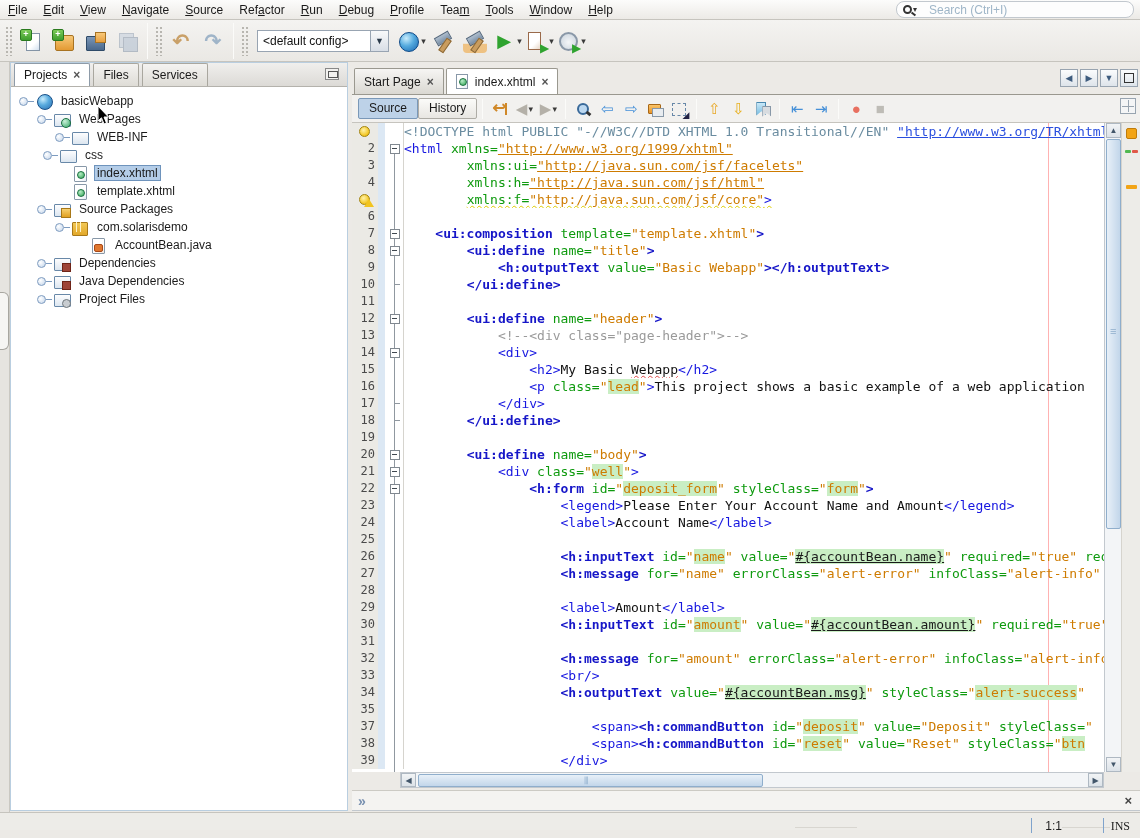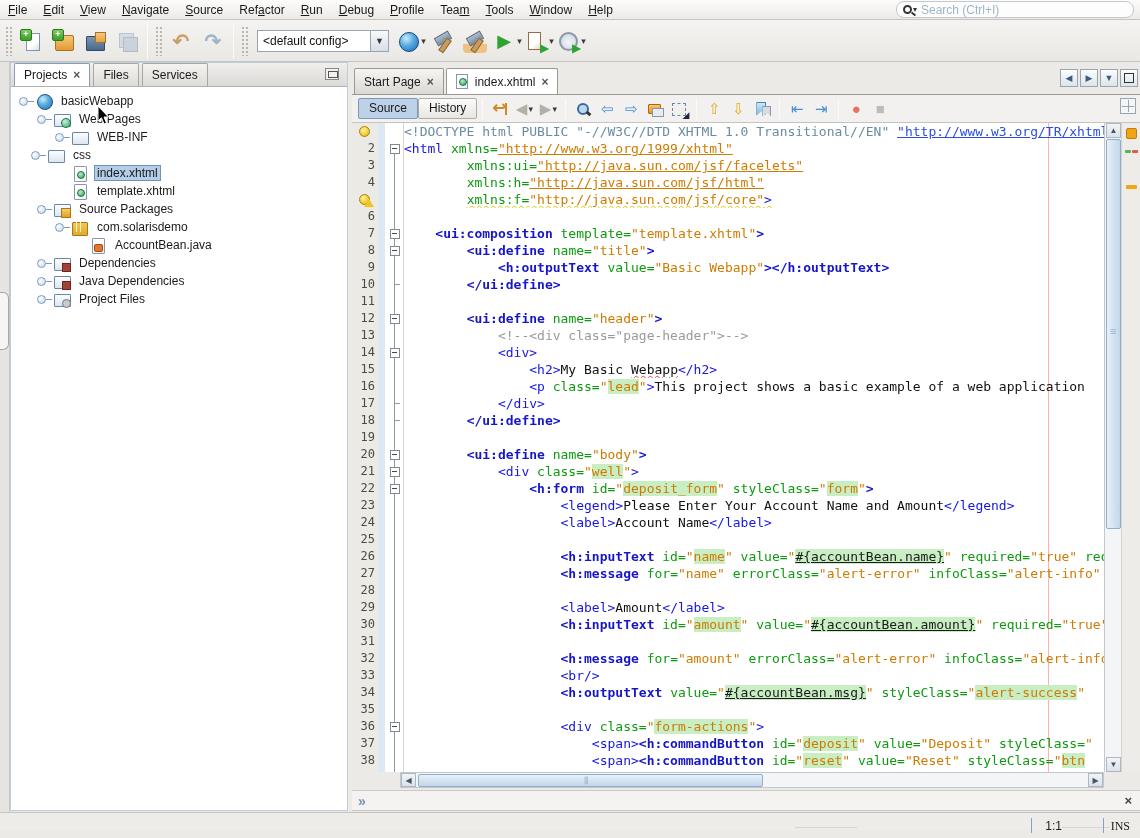--- a/index.html
+++ b/index.html
@@ -9,21 +9,21 @@
   
   #menubar { position:absolute; left:0; top:0; width:1140px; height:20px;
     background:linear-gradient(#FCFCFB,#ECEAE6); border-bottom:1px solid #C6C4BE; display:flex; align-items:center; }
   .menu-item { padding:2px 8px; font-size:12px; cursor:default; }
   .menu-item u { text-decoration:underline; }
   #searchbox { position:absolute; right:6px; top:1px; width:238px; height:17px; background:#FDFDFD;
     border:1px solid #C2C8CE; border-radius:8px; display:flex; align-items:center; padding:0 4px; }
   .sb-mag { width:9px; height:9px; border:2px solid #333; border-radius:50%; position:relative; margin:0 1px 0 2px; }
   .sb-mag::after { content:""; position:absolute; left:6px; top:6px; width:5px; height:2px; background:#333; transform:rotate(40deg); }
   .sb-dd { font-size:8px; color:#333; margin-right:4px; }
-  #searchinput { border:none; outline:none; background:transparent; font-size:12px; color:#333; width:180px; font-family:"Liberation Sans",sans-serif; }
+  #searchinput { border:none; outline:none; background:transparent; font-size:12px; color:#333; width:180px; font-family:"Liberation Sans",sans-serif;margin-left:8px; }
   #searchinput::placeholder { color:#9FB6C8; }
 
   
   #toolbar { position:absolute; left:0; top:20px; width:1140px; height:42px;
     background:linear-gradient(#F4F3F1,#EAE8E4); border-bottom:1px solid #C6C4BE; display:flex; align-items:center; padding-left:2px; }
   .tb-handle { width:7px; height:30px; margin:0 3px;
     background-image:radial-gradient(circle,#B8B6B0 1px,transparent 1.2px); background-size:4px 4px; }
   .tb-sep { width:1px; height:36px; background:#D2D0CA; border-right:1px solid #FBFBF9; margin:0 4px; }
   .tb-btn { width:32px; height:32px; display:flex; align-items:center; justify-content:center; border:1px solid transparent; border-radius:3px; position:relative; }
   .tb-btn.dis { opacity:.55; }
@@ -292,21 +292,21 @@
         <div class="trow" style="padding-left: 26px;">
           <span class="th"></span>
           <span class="ti ti-web-pages-folder"></span>
           <span class="lbl">Web Pages</span>
         </div>
         <div class="trow" style="padding-left: 44px;">
           <span class="th"></span>
           <span class="ti ti-folder"></span>
           <span class="lbl">WEB-INF</span>
         </div>
-        <div class="trow" style="padding-left: 20px;">
+        <div class="trow" style="padding-left: 32px;">
           <span class="th"></span>
           <span class="ti ti-folder"></span>
           <span class="lbl">css</span>
         </div>
         <div class="trow sel" style="padding-left: 44px;">
           <span class="th none"></span>
           <span class="ti ti-xhtml-file"></span>
           <span class="lbl">index.xhtml</span>
         </div>
         <div class="trow" style="padding-left: 44px;">
@@ -631,26 +631,20 @@
             <span class="num">34</span>
             <span class="gs"></span>
             <span class="fold"></span>
             <span class="codetext"><span class="tk t">                    </span><span class="tk jsf">&lt;h:outputText</span><span class="tk t"> </span><span class="tk at">value=</span><span class="tk vl">"</span><span class="tk elh">#{accountBean.msg}</span><span class="tk vl">"</span><span class="tk t"> </span><span class="tk at">styleClass=</span><span class="tk vl">"</span><span class="tk vh">alert-success</span><span class="tk vl">"</span></span>
           </div>
           <div class="cl">
             <span class="num">35</span>
             <span class="gs"></span>
             <span class="fold"></span>
             <span class="codetext"></span>
-          </div>
-          <div class="cl">
-            <span class="num">36</span>
-            <span class="gs"></span>
-            <span class="fold fm"></span>
-            <span class="codetext"><span class="tk t">                    </span><span class="tk tag">&lt;div</span><span class="tk t"> </span><span class="tk at">class=</span><span class="tk vl">"</span><span class="tk vh">form-actions</span><span class="tk vl">"</span><span class="tk tag">&gt;</span></span>
           </div>
           <div class="cl">
             <span class="num">37</span>
             <span class="gs"></span>
             <span class="fold"></span>
             <span class="codetext"><span class="tk t">                        </span><span class="tk tag">&lt;span&gt;</span><span class="tk jsf">&lt;h:commandButton</span><span class="tk t"> </span><span class="tk at">id=</span><span class="tk vl">"</span><span class="tk vh">deposit</span><span class="tk vl">"</span><span class="tk t"> </span><span class="tk at">value=</span><span class="tk vl">"Deposit"</span><span class="tk t"> </span><span class="tk at">styleClass=</span><span class="tk vl">"</span></span>
           </div>
           <div class="cl">
             <span class="num">38</span>
             <span class="gs"></span>

